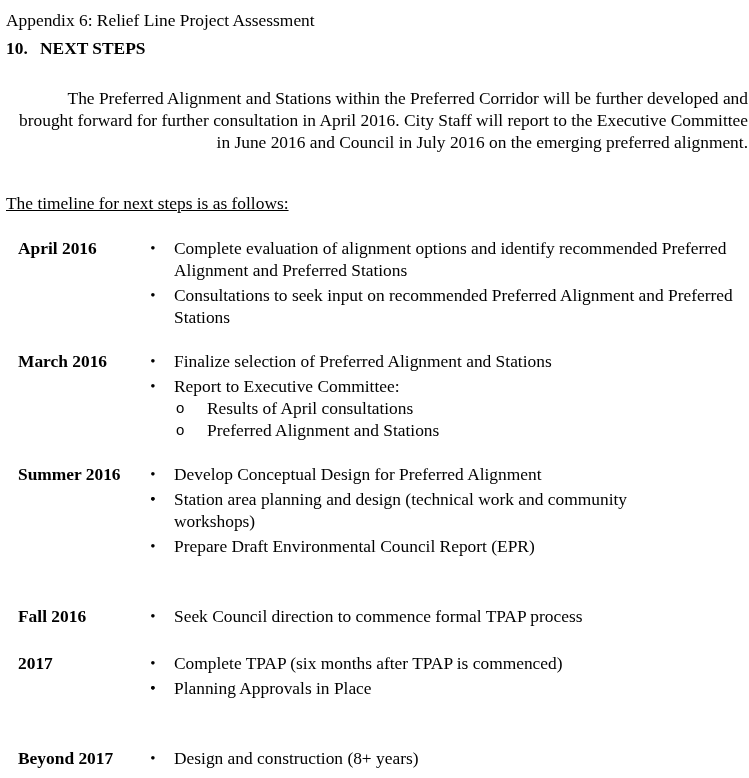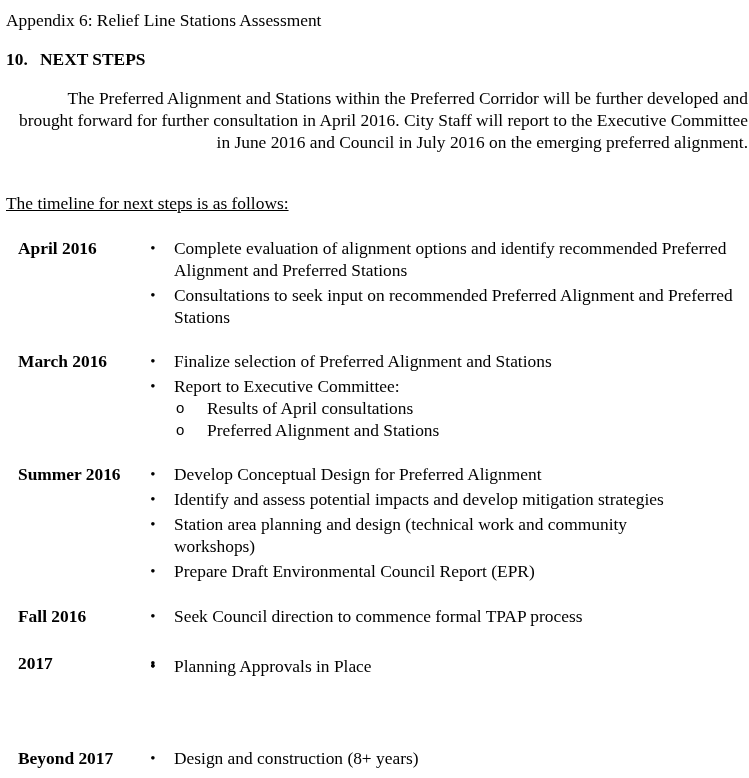--- a/index.html
+++ b/index.html
@@ -29,21 +29,20 @@
       line-height: 20px;
       white-space: nowrap;
     }
     .heading {
       position: absolute;
       top: 37px;
       left: 0;
       font-weight: bold;
       line-height: 22px;
       white-space: nowrap;
-      margin-top: 11px;
     }
     .heading .num { display: inline-block; width: 34px; }
     .intro {
       position: absolute;
       top: 83px;
       left: 0;
       width: 738px;
       line-height: 22.2px;
       margin: 4px;
       text-align: right;
@@ -108,21 +107,21 @@
       left: 29px;
       top: 0;
       font-family: "Liberation Sans", "DejaVu Sans", sans-serif;
       font-size: 15px;
     }
   </style>
 </head>
 <body>
 
 <div class="page">
-  <div class="appendix">Appendix 6: Relief Line Stations Assessment</div>
+  <div class="appendix">Appendix 6: Relief Line Project Assessment</div>
 
   <div class="heading">
     <span class="num">10.</span><span>NEXT STEPS</span>
   </div>
 
   <p class="intro">The Preferred Alignment and Stations within the Preferred Corridor will be further developed and brought forward for further consultation in April 2016.  City Staff will report to the Executive Committee in June 2016 and Council in July 2016 on the emerging preferred alignment.</p>
 
   <p class="lead">The timeline for next steps is as follows:</p>
 
   <div class="entry" style="top:237px;">
@@ -143,37 +142,37 @@
           <li><span class="circle">o</span><span>Preferred Alignment and Stations</span></li>
         </ul>
       </li>
     </ul>
   </div>
 
   <div class="entry" style="top:463px;">
     <div class="period">Summer 2016</div>
     <ul class="bullets">
       <li><span class="bullet">•</span><span>Develop Conceptual Design for Preferred Alignment</span></li>
-      <li><span class="bullet">•</span><span>Identify and assess potential impacts and develop mitigation strategies</span></li>
+      <li><span class="bullet">•</span></li>
       <li style="width:480px;"><span class="bullet">•</span><span>Station area planning and design (technical work and community workshops)</span></li>
       <li><span class="bullet">•</span><span>Prepare Draft Environmental Council Report (EPR)</span></li>
     </ul>
   </div>
 
   <div class="entry" style="top:605px;">
     <div class="period">Fall 2016</div>
     <ul class="bullets">
       <li><span class="bullet">•</span><span>Seek Council direction to commence formal TPAP process</span></li>
     </ul>
   </div>
 
   <div class="entry" style="top:652px;">
     <div class="period">2017</div>
     <ul class="bullets">
-      <li><span class="bullet">•</span></li>
+      <li><span class="bullet">•</span><span>Complete TPAP (six months after TPAP is commenced)</span></li>
       <li><span class="bullet">•</span></li>
       <li><span class="bullet">•</span><span>Planning Approvals in Place</span></li>
     </ul>
   </div>
 
   <div class="entry" style="top:747px;">
     <div class="period">Beyond 2017</div>
     <ul class="bullets">
       <li><span class="bullet">•</span><span>Design and construction (8+ years)</span></li>
     </ul>

